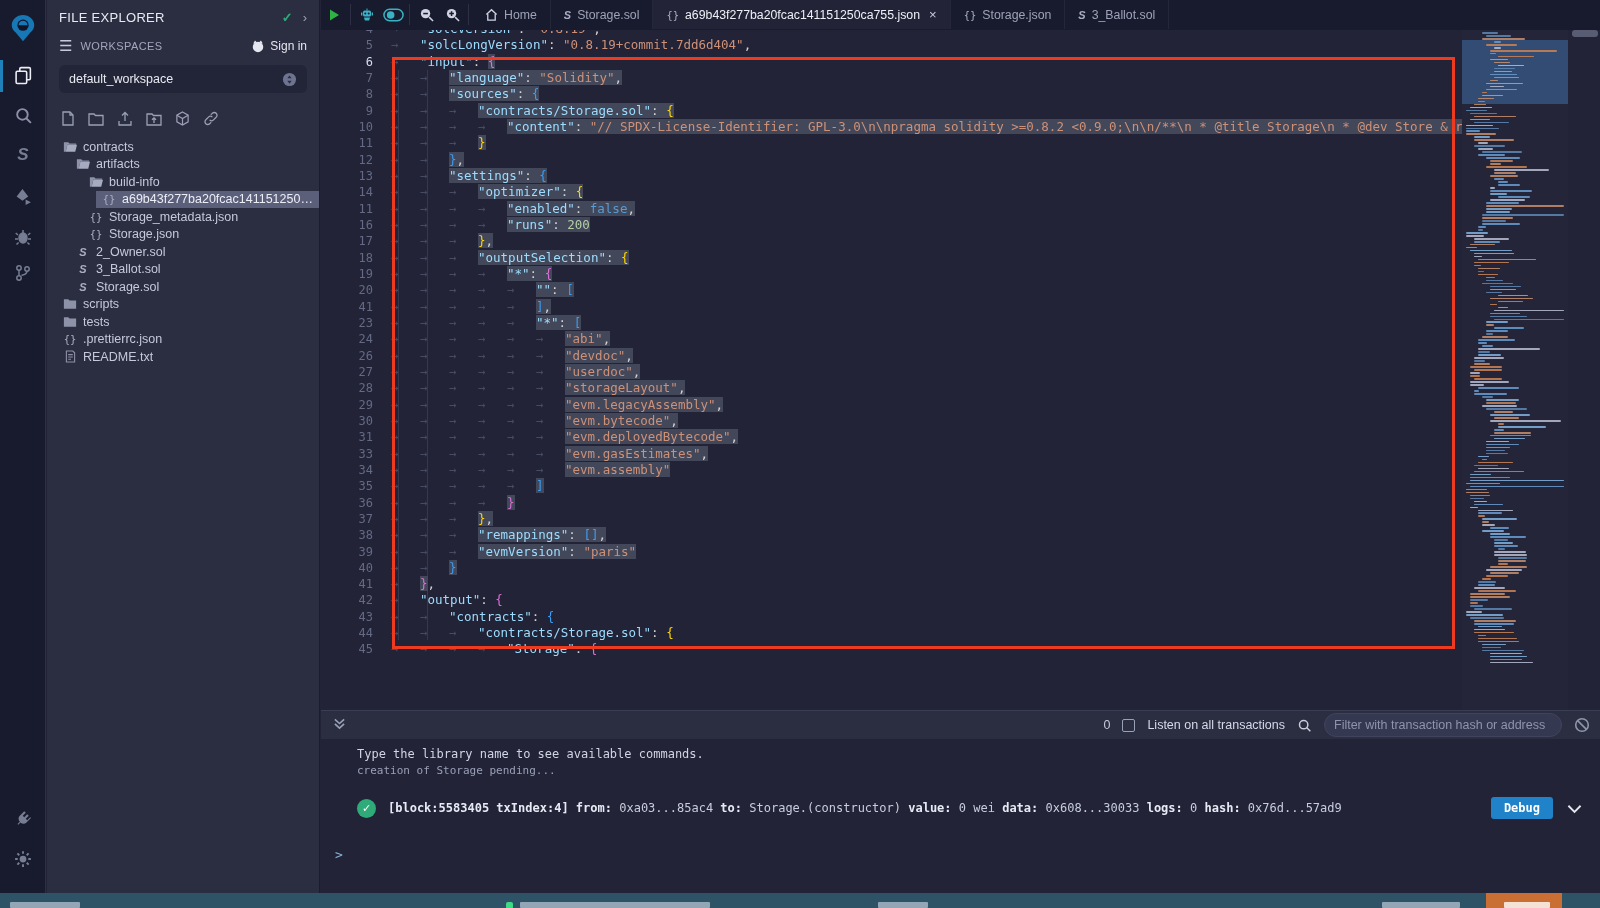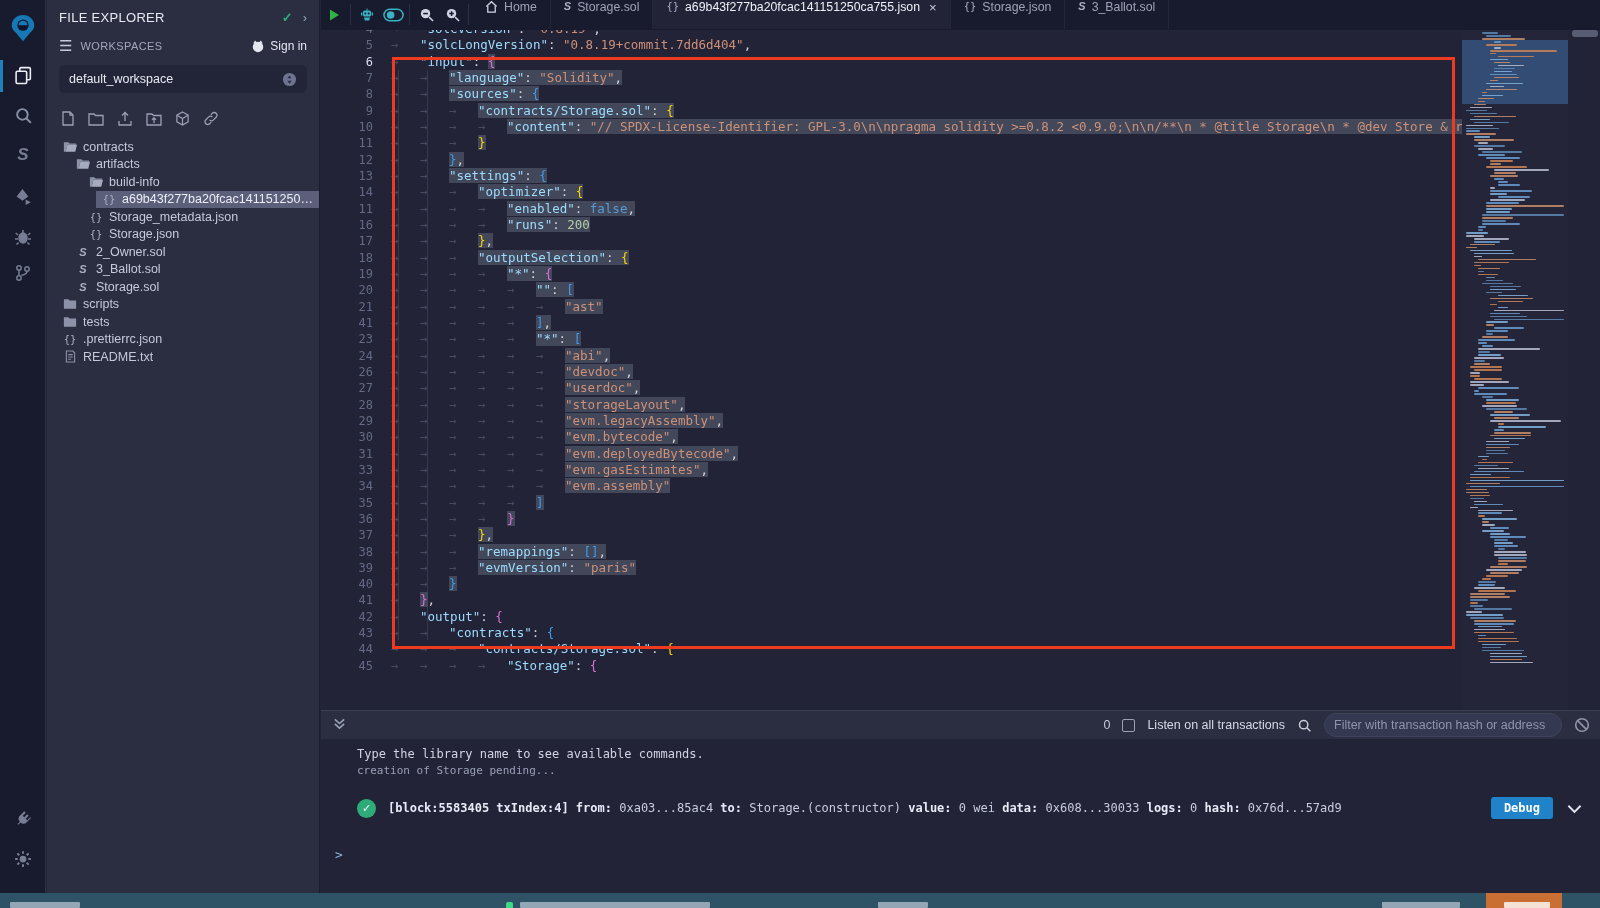--- a/index.html
+++ b/index.html
@@ -41,21 +41,21 @@
   .ic-braces { font-family:"DejaVu Sans Mono",monospace; font-size:10.5px; color:#a9aec2; }
   .ic-sol { font-size:11px; font-weight:bold; font-style:italic; color:#a9aec2; }
 
   
   #main { position:absolute; left:321px; top:0; width:1279px; height:893px; }
   #tabbar { position:absolute; top:0; left:0; right:0; height:30px; background:#181a2d; display:flex;
     align-items:stretch; border-bottom:1px solid #181a2d; }
   .tool { width:26px; display:flex; align-items:center; justify-content:center; cursor:pointer; }
   .tsep { width:1px; background:#2c2f45; margin:4px 3px; }
   #tabs { display:flex; align-items:stretch; }
-  .tab { display:flex; align-items:flex-start; padding:0 13px; font-size:12.3px; color:#9ea3b8;
+  .tab { display:flex; align-items:center; padding:0 13px; font-size:12.3px; color:#9ea3b8;
     border-right:1px solid #242739; cursor:pointer; white-space:nowrap; }
   .tab.active { background:#222336; color:#e9ebf4; }
   .tab .tic { margin-right:6px; display:flex; align-items:center; }
   .tab .cls { margin-left:9px; color:#c9cdda; font-size:13px; }
 
   
   #editor { position:absolute; top:30px; left:0; right:0; height:680px; overflow:hidden; background:#222336; }
   #code-lines { position:absolute; top:-9px; left:0; right:138px; font-family:"DejaVu Sans Mono",monospace;
     font-size:12.5px; line-height:16.33px; }
   .cl { display:flex; height:16.33px; white-space:pre; }
@@ -441,21 +441,20 @@
           <div class="cl"><span class="ln">11</span><span class="lc"><span class="tab-ch">→</span><span class="tab-ch">→</span><span class="tab-ch">→</span><span class="sel"><span class="c-b1">}</span></span></span></div>
           <div class="cl"><span class="ln">12</span><span class="lc"><span class="tab-ch">→</span><span class="tab-ch">→</span><span class="sel"><span class="c-b3">}</span><span class="c-p">,</span></span></span></div>
           <div class="cl"><span class="ln">13</span><span class="lc"><span class="tab-ch">→</span><span class="tab-ch">→</span><span class="sel"><span class="c-k">"settings"</span><span class="c-p">: </span><span class="c-b3">{</span></span></span></div>
           <div class="cl"><span class="ln">14</span><span class="lc"><span class="tab-ch">→</span><span class="tab-ch">→</span><span class="tab-ch">→</span><span class="sel"><span class="c-k">"optimizer"</span><span class="c-p">: </span><span class="c-b1">{</span></span></span></div>
           <div class="cl"><span class="ln">11</span><span class="lc"><span class="tab-ch">→</span><span class="tab-ch">→</span><span class="tab-ch">→</span><span class="tab-ch">→</span><span class="sel"><span class="c-k">"enabled"</span><span class="c-p">: </span><span class="c-kw">false</span><span class="c-p">,</span></span></span></div>
           <div class="cl"><span class="ln">16</span><span class="lc"><span class="tab-ch">→</span><span class="tab-ch">→</span><span class="tab-ch">→</span><span class="tab-ch">→</span><span class="sel"><span class="c-k">"runs"</span><span class="c-p">: </span><span class="c-n">200</span></span></span></div>
           <div class="cl"><span class="ln">17</span><span class="lc"><span class="tab-ch">→</span><span class="tab-ch">→</span><span class="tab-ch">→</span><span class="sel"><span class="c-b1">}</span><span class="c-p">,</span></span></span></div>
           <div class="cl"><span class="ln">18</span><span class="lc"><span class="tab-ch">→</span><span class="tab-ch">→</span><span class="tab-ch">→</span><span class="sel"><span class="c-k">"outputSelection"</span><span class="c-p">: </span><span class="c-b1">{</span></span></span></div>
           <div class="cl"><span class="ln">19</span><span class="lc"><span class="tab-ch">→</span><span class="tab-ch">→</span><span class="tab-ch">→</span><span class="tab-ch">→</span><span class="sel"><span class="c-k">"*"</span><span class="c-p">: </span><span class="c-b2">{</span></span></span></div>
           <div class="cl"><span class="ln">20</span><span class="lc"><span class="tab-ch">→</span><span class="tab-ch">→</span><span class="tab-ch">→</span><span class="tab-ch">→</span><span class="tab-ch">→</span><span class="sel"><span class="c-k">""</span><span class="c-p">: </span><span class="c-b3">[</span></span></span></div>
-          <div class="cl"><span class="ln">21</span><span class="lc"><span class="tab-ch">→</span><span class="tab-ch">→</span><span class="tab-ch">→</span><span class="tab-ch">→</span><span class="tab-ch">→</span><span class="tab-ch">→</span><span class="sel"><span class="c-s">"ast"</span></span></span></div>
           <div class="cl"><span class="ln">41</span><span class="lc"><span class="tab-ch">→</span><span class="tab-ch">→</span><span class="tab-ch">→</span><span class="tab-ch">→</span><span class="tab-ch">→</span><span class="sel"><span class="c-b3">]</span><span class="c-p">,</span></span></span></div>
           <div class="cl"><span class="ln">23</span><span class="lc"><span class="tab-ch">→</span><span class="tab-ch">→</span><span class="tab-ch">→</span><span class="tab-ch">→</span><span class="tab-ch">→</span><span class="sel"><span class="c-k">"*"</span><span class="c-p">: </span><span class="c-b3">[</span></span></span></div>
           <div class="cl"><span class="ln">24</span><span class="lc"><span class="tab-ch">→</span><span class="tab-ch">→</span><span class="tab-ch">→</span><span class="tab-ch">→</span><span class="tab-ch">→</span><span class="tab-ch">→</span><span class="sel"><span class="c-s">"abi"</span><span class="c-p">,</span></span></span></div>
           <div class="cl"><span class="ln">26</span><span class="lc"><span class="tab-ch">→</span><span class="tab-ch">→</span><span class="tab-ch">→</span><span class="tab-ch">→</span><span class="tab-ch">→</span><span class="tab-ch">→</span><span class="sel"><span class="c-s">"devdoc"</span><span class="c-p">,</span></span></span></div>
           <div class="cl"><span class="ln">27</span><span class="lc"><span class="tab-ch">→</span><span class="tab-ch">→</span><span class="tab-ch">→</span><span class="tab-ch">→</span><span class="tab-ch">→</span><span class="tab-ch">→</span><span class="sel"><span class="c-s">"userdoc"</span><span class="c-p">,</span></span></span></div>
           <div class="cl"><span class="ln">28</span><span class="lc"><span class="tab-ch">→</span><span class="tab-ch">→</span><span class="tab-ch">→</span><span class="tab-ch">→</span><span class="tab-ch">→</span><span class="tab-ch">→</span><span class="sel"><span class="c-s">"storageLayout"</span><span class="c-p">,</span></span></span></div>
           <div class="cl"><span class="ln">29</span><span class="lc"><span class="tab-ch">→</span><span class="tab-ch">→</span><span class="tab-ch">→</span><span class="tab-ch">→</span><span class="tab-ch">→</span><span class="tab-ch">→</span><span class="sel"><span class="c-s">"evm.legacyAssembly"</span><span class="c-p">,</span></span></span></div>
           <div class="cl"><span class="ln">30</span><span class="lc"><span class="tab-ch">→</span><span class="tab-ch">→</span><span class="tab-ch">→</span><span class="tab-ch">→</span><span class="tab-ch">→</span><span class="tab-ch">→</span><span class="sel"><span class="c-s">"evm.bytecode"</span><span class="c-p">,</span></span></span></div>
           <div class="cl"><span class="ln">31</span><span class="lc"><span class="tab-ch">→</span><span class="tab-ch">→</span><span class="tab-ch">→</span><span class="tab-ch">→</span><span class="tab-ch">→</span><span class="tab-ch">→</span><span class="sel"><span class="c-s">"evm.deployedBytecode"</span><span class="c-p">,</span></span></span></div>
           <div class="cl"><span class="ln">33</span><span class="lc"><span class="tab-ch">→</span><span class="tab-ch">→</span><span class="tab-ch">→</span><span class="tab-ch">→</span><span class="tab-ch">→</span><span class="tab-ch">→</span><span class="sel"><span class="c-s">"evm.gasEstimates"</span><span class="c-p">,</span></span></span></div>

